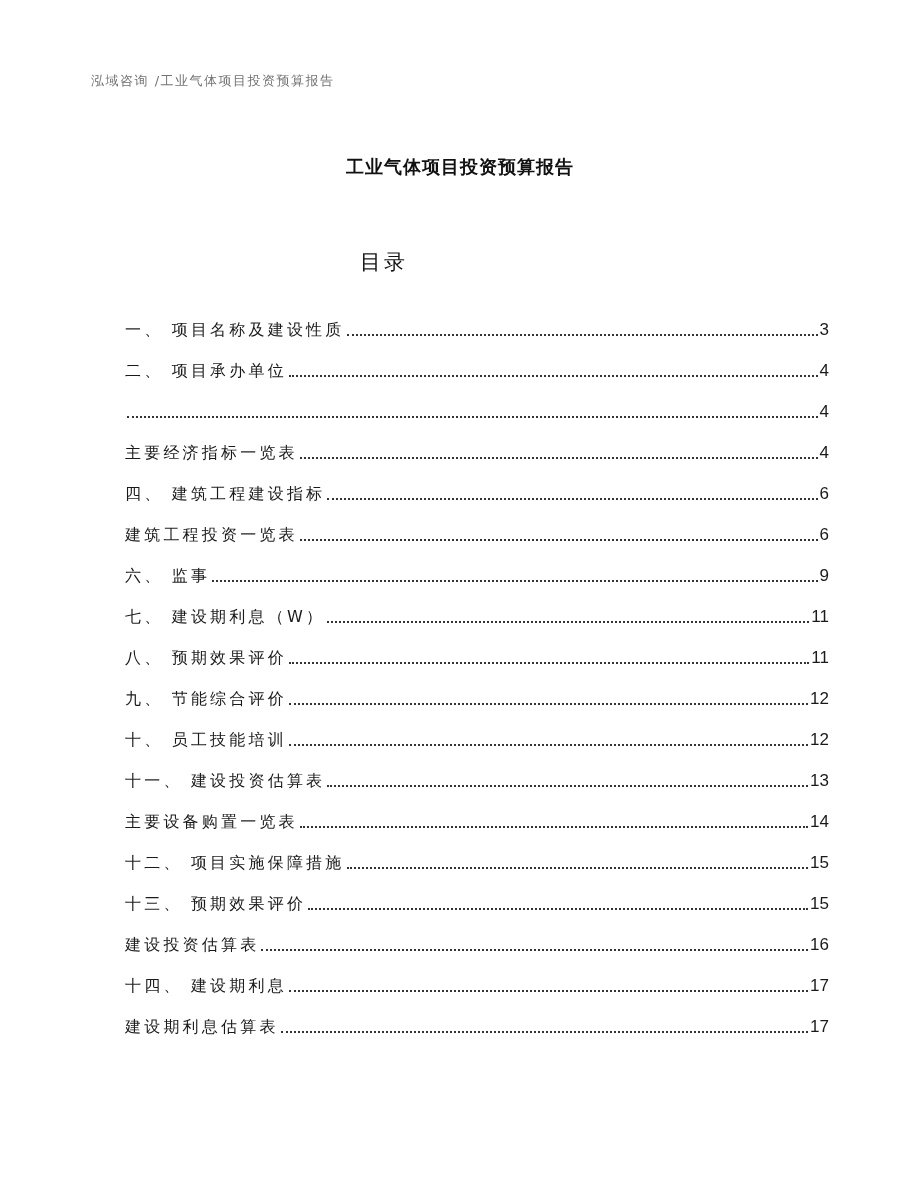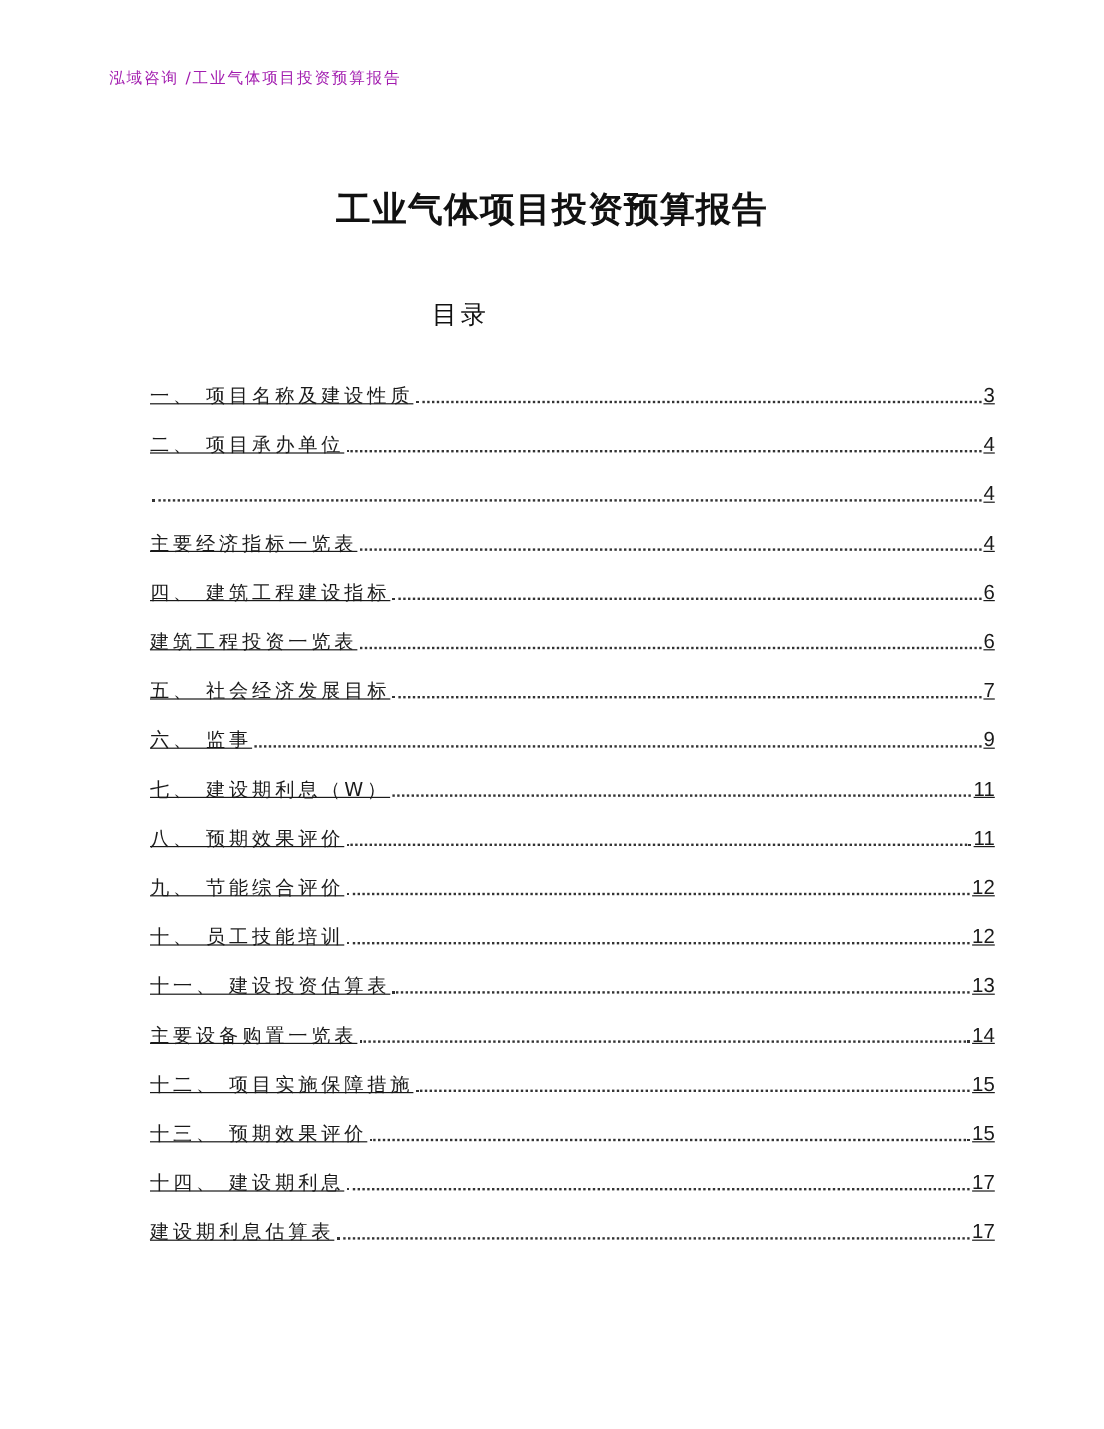--- a/index.html
+++ b/index.html
@@ -11,52 +11,51 @@
       width: 920px;
       height: 1191px;
       position: relative;
       overflow: hidden;
       font-family: "DejaVu Sans", "Liberation Sans", sans-serif;
       color: #1a1a1a;
     }
     .header {
       position: absolute;
       left: 91px;
-      top: 56px;
+      top: 72px;
       font-size: 13px;
-      color: #a21caf;
+      color: #737373;
       letter-spacing: 1.5px;
     }
     .doc-title {
       position: absolute;
       left: 0;
       width: 920px;
       top: 155px;
       text-align: center;
-      font-size: 29px;
+      font-size: 18px;
       font-weight: bold;
       color: #111;
       letter-spacing: 1px;
     }
     .toc-heading {
       position: absolute;
       left: 0;
       width: 768px;
       top: 248px;
       text-align: center;
       font-size: 21px;
       color: #111;
       letter-spacing: 3px;
     }
     .toc {
       position: absolute;
       left: 125px;
       top: 300px;
       width: 704px;
-      text-decoration: underline;
     }
     .toc-row {
       display: flex;
       align-items: flex-end;
       height: 41px;
       font-size: 16px;
       color: #1a1a1a;
     }
     .toc-label {
       white-space: nowrap;
@@ -109,25 +108,20 @@
     <span class="toc-label">四、 建筑工程建设指标</span>
     <span class="toc-dots"></span>
     <span class="toc-page">6</span>
   </div>
   <div class="toc-row">
     <span class="toc-label">建筑工程投资一览表</span>
     <span class="toc-dots"></span>
     <span class="toc-page">6</span>
   </div>
   <div class="toc-row">
-    <span class="toc-label">五、 社会经济发展目标</span>
-    <span class="toc-dots"></span>
-    <span class="toc-page">7</span>
-  </div>
-  <div class="toc-row">
     <span class="toc-label">六、 监事</span>
     <span class="toc-dots"></span>
     <span class="toc-page">9</span>
   </div>
   <div class="toc-row">
     <span class="toc-label">七、 建设期利息（W）</span>
     <span class="toc-dots"></span>
     <span class="toc-page">11</span>
   </div>
   <div class="toc-row">
@@ -159,20 +153,25 @@
     <span class="toc-label">十二、 项目实施保障措施</span>
     <span class="toc-dots"></span>
     <span class="toc-page">15</span>
   </div>
   <div class="toc-row">
     <span class="toc-label">十三、 预期效果评价</span>
     <span class="toc-dots"></span>
     <span class="toc-page">15</span>
   </div>
   <div class="toc-row">
+    <span class="toc-label">建设投资估算表</span>
+    <span class="toc-dots"></span>
+    <span class="toc-page">16</span>
+  </div>
+  <div class="toc-row">
     <span class="toc-label">十四、 建设期利息</span>
     <span class="toc-dots"></span>
     <span class="toc-page">17</span>
   </div>
   <div class="toc-row">
     <span class="toc-label">建设期利息估算表</span>
     <span class="toc-dots"></span>
     <span class="toc-page">17</span>
   </div>
 </div>

